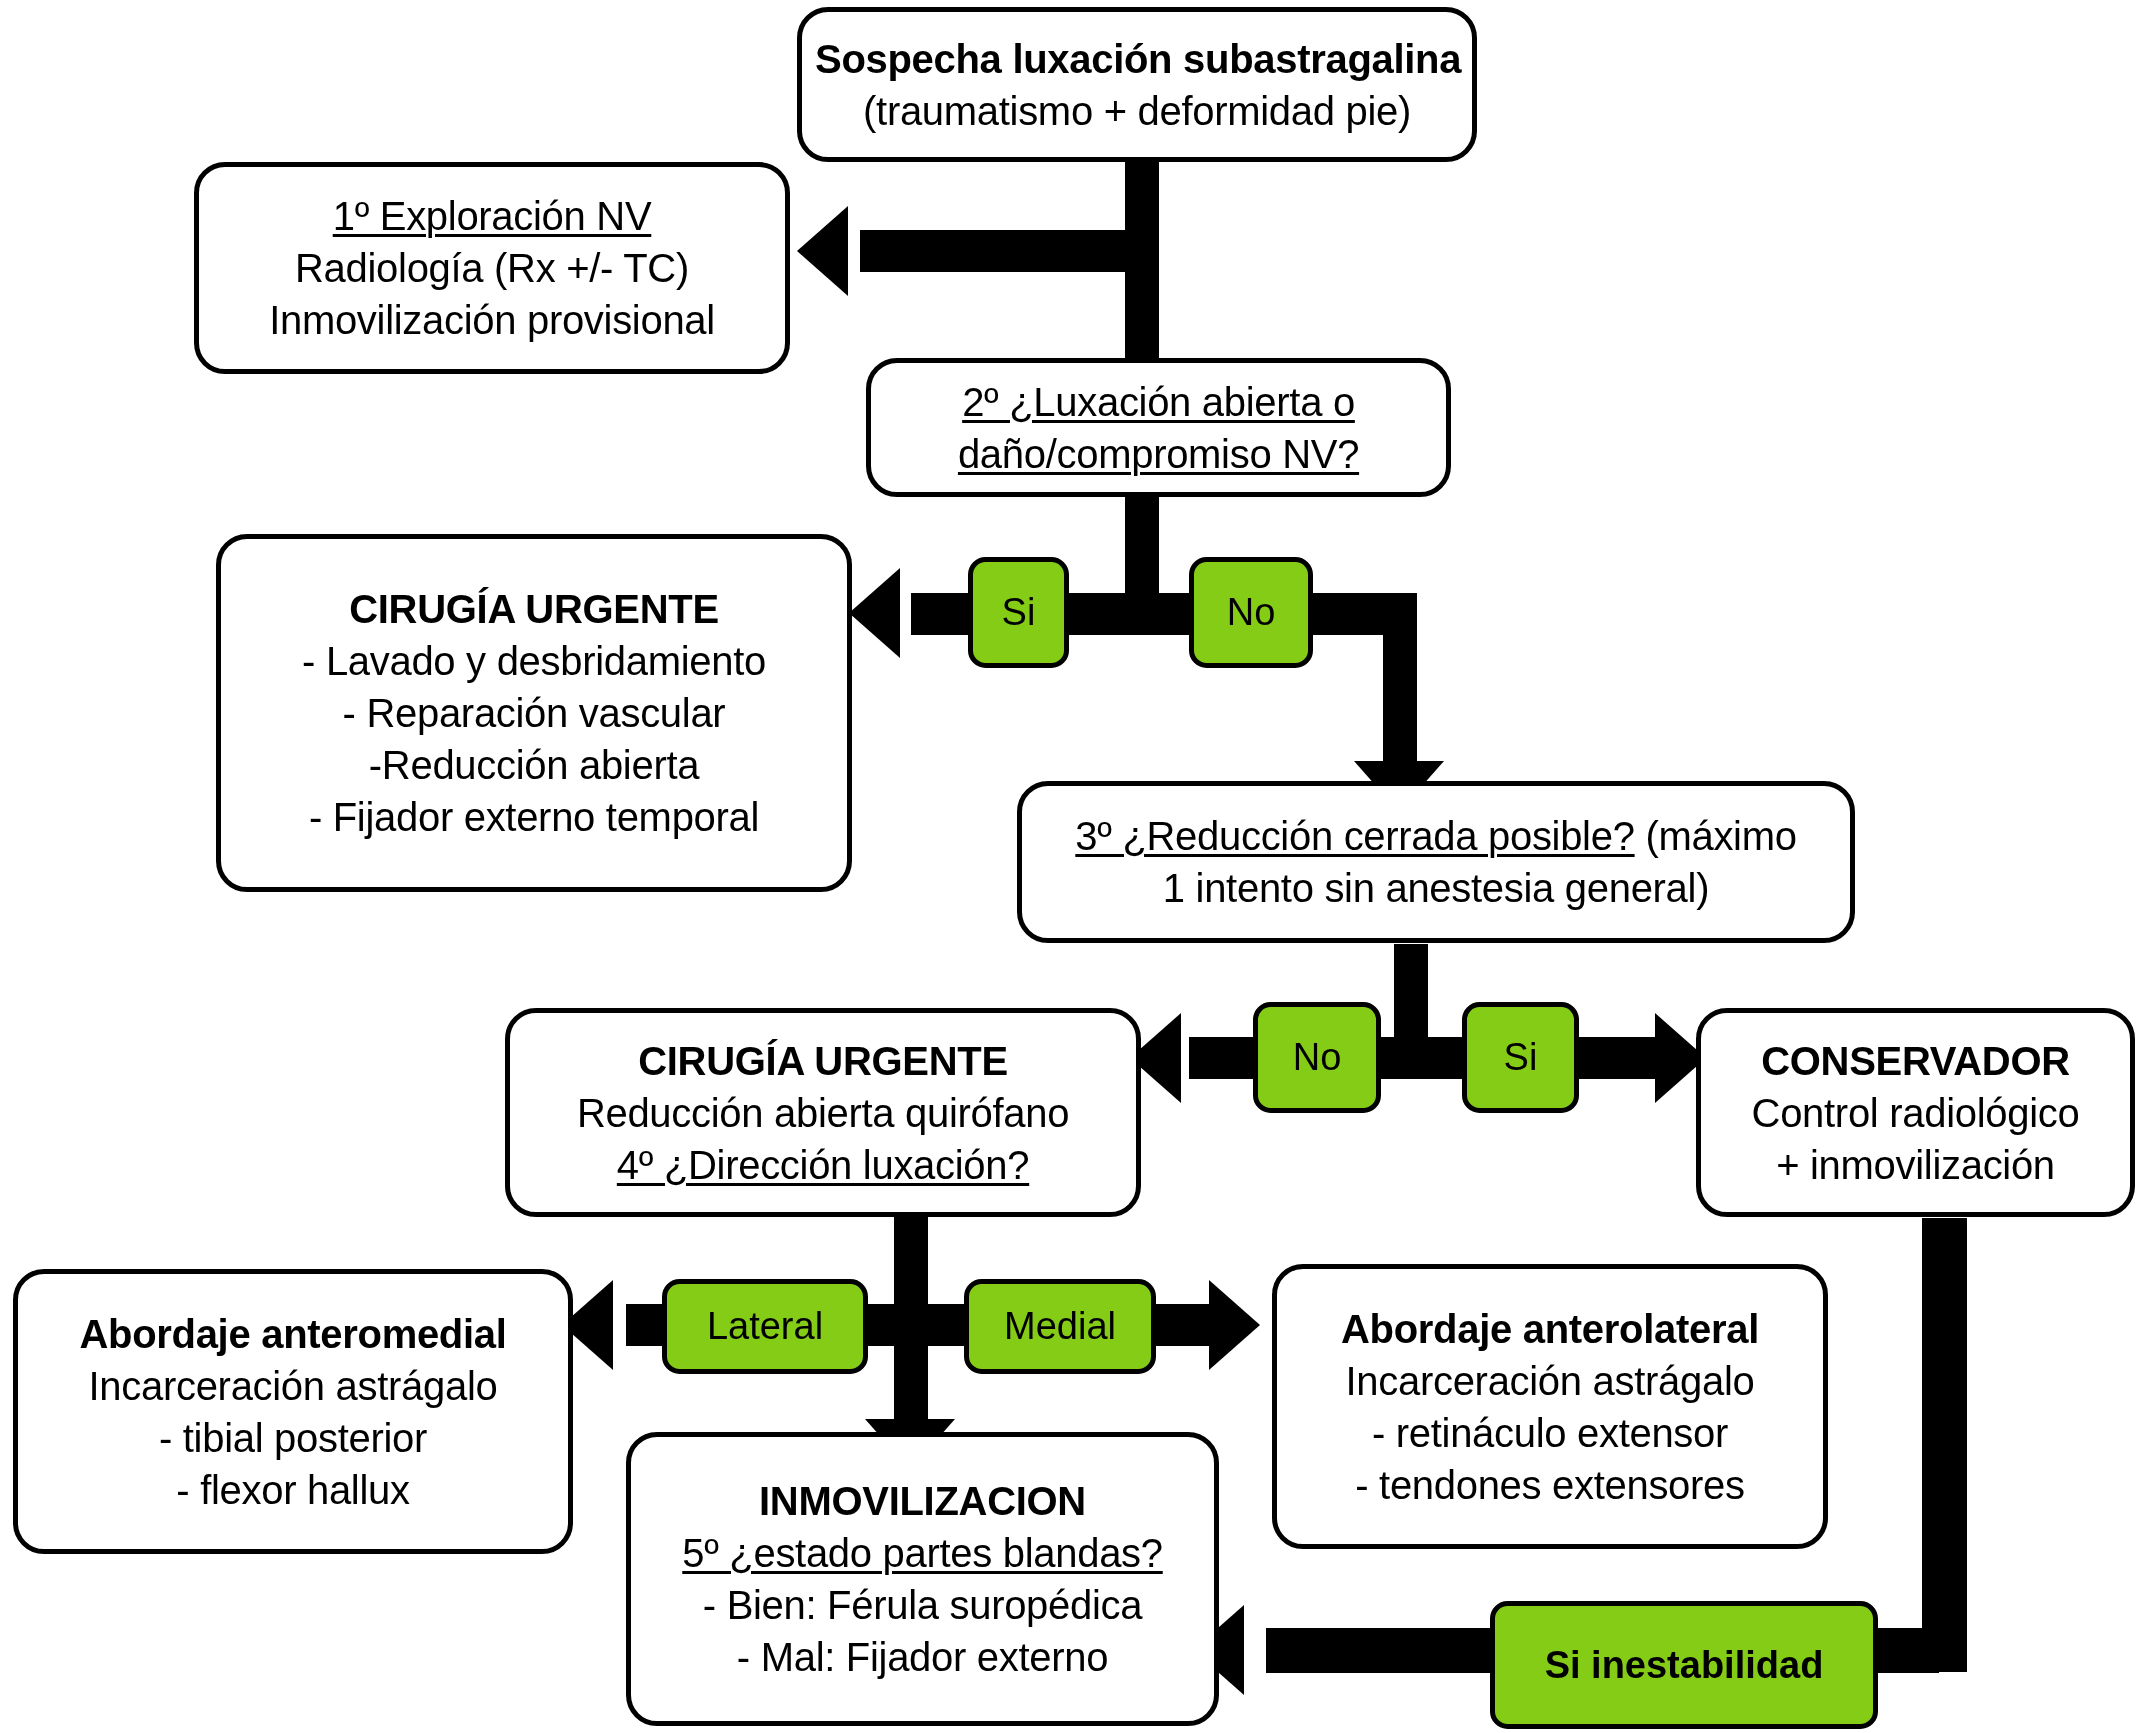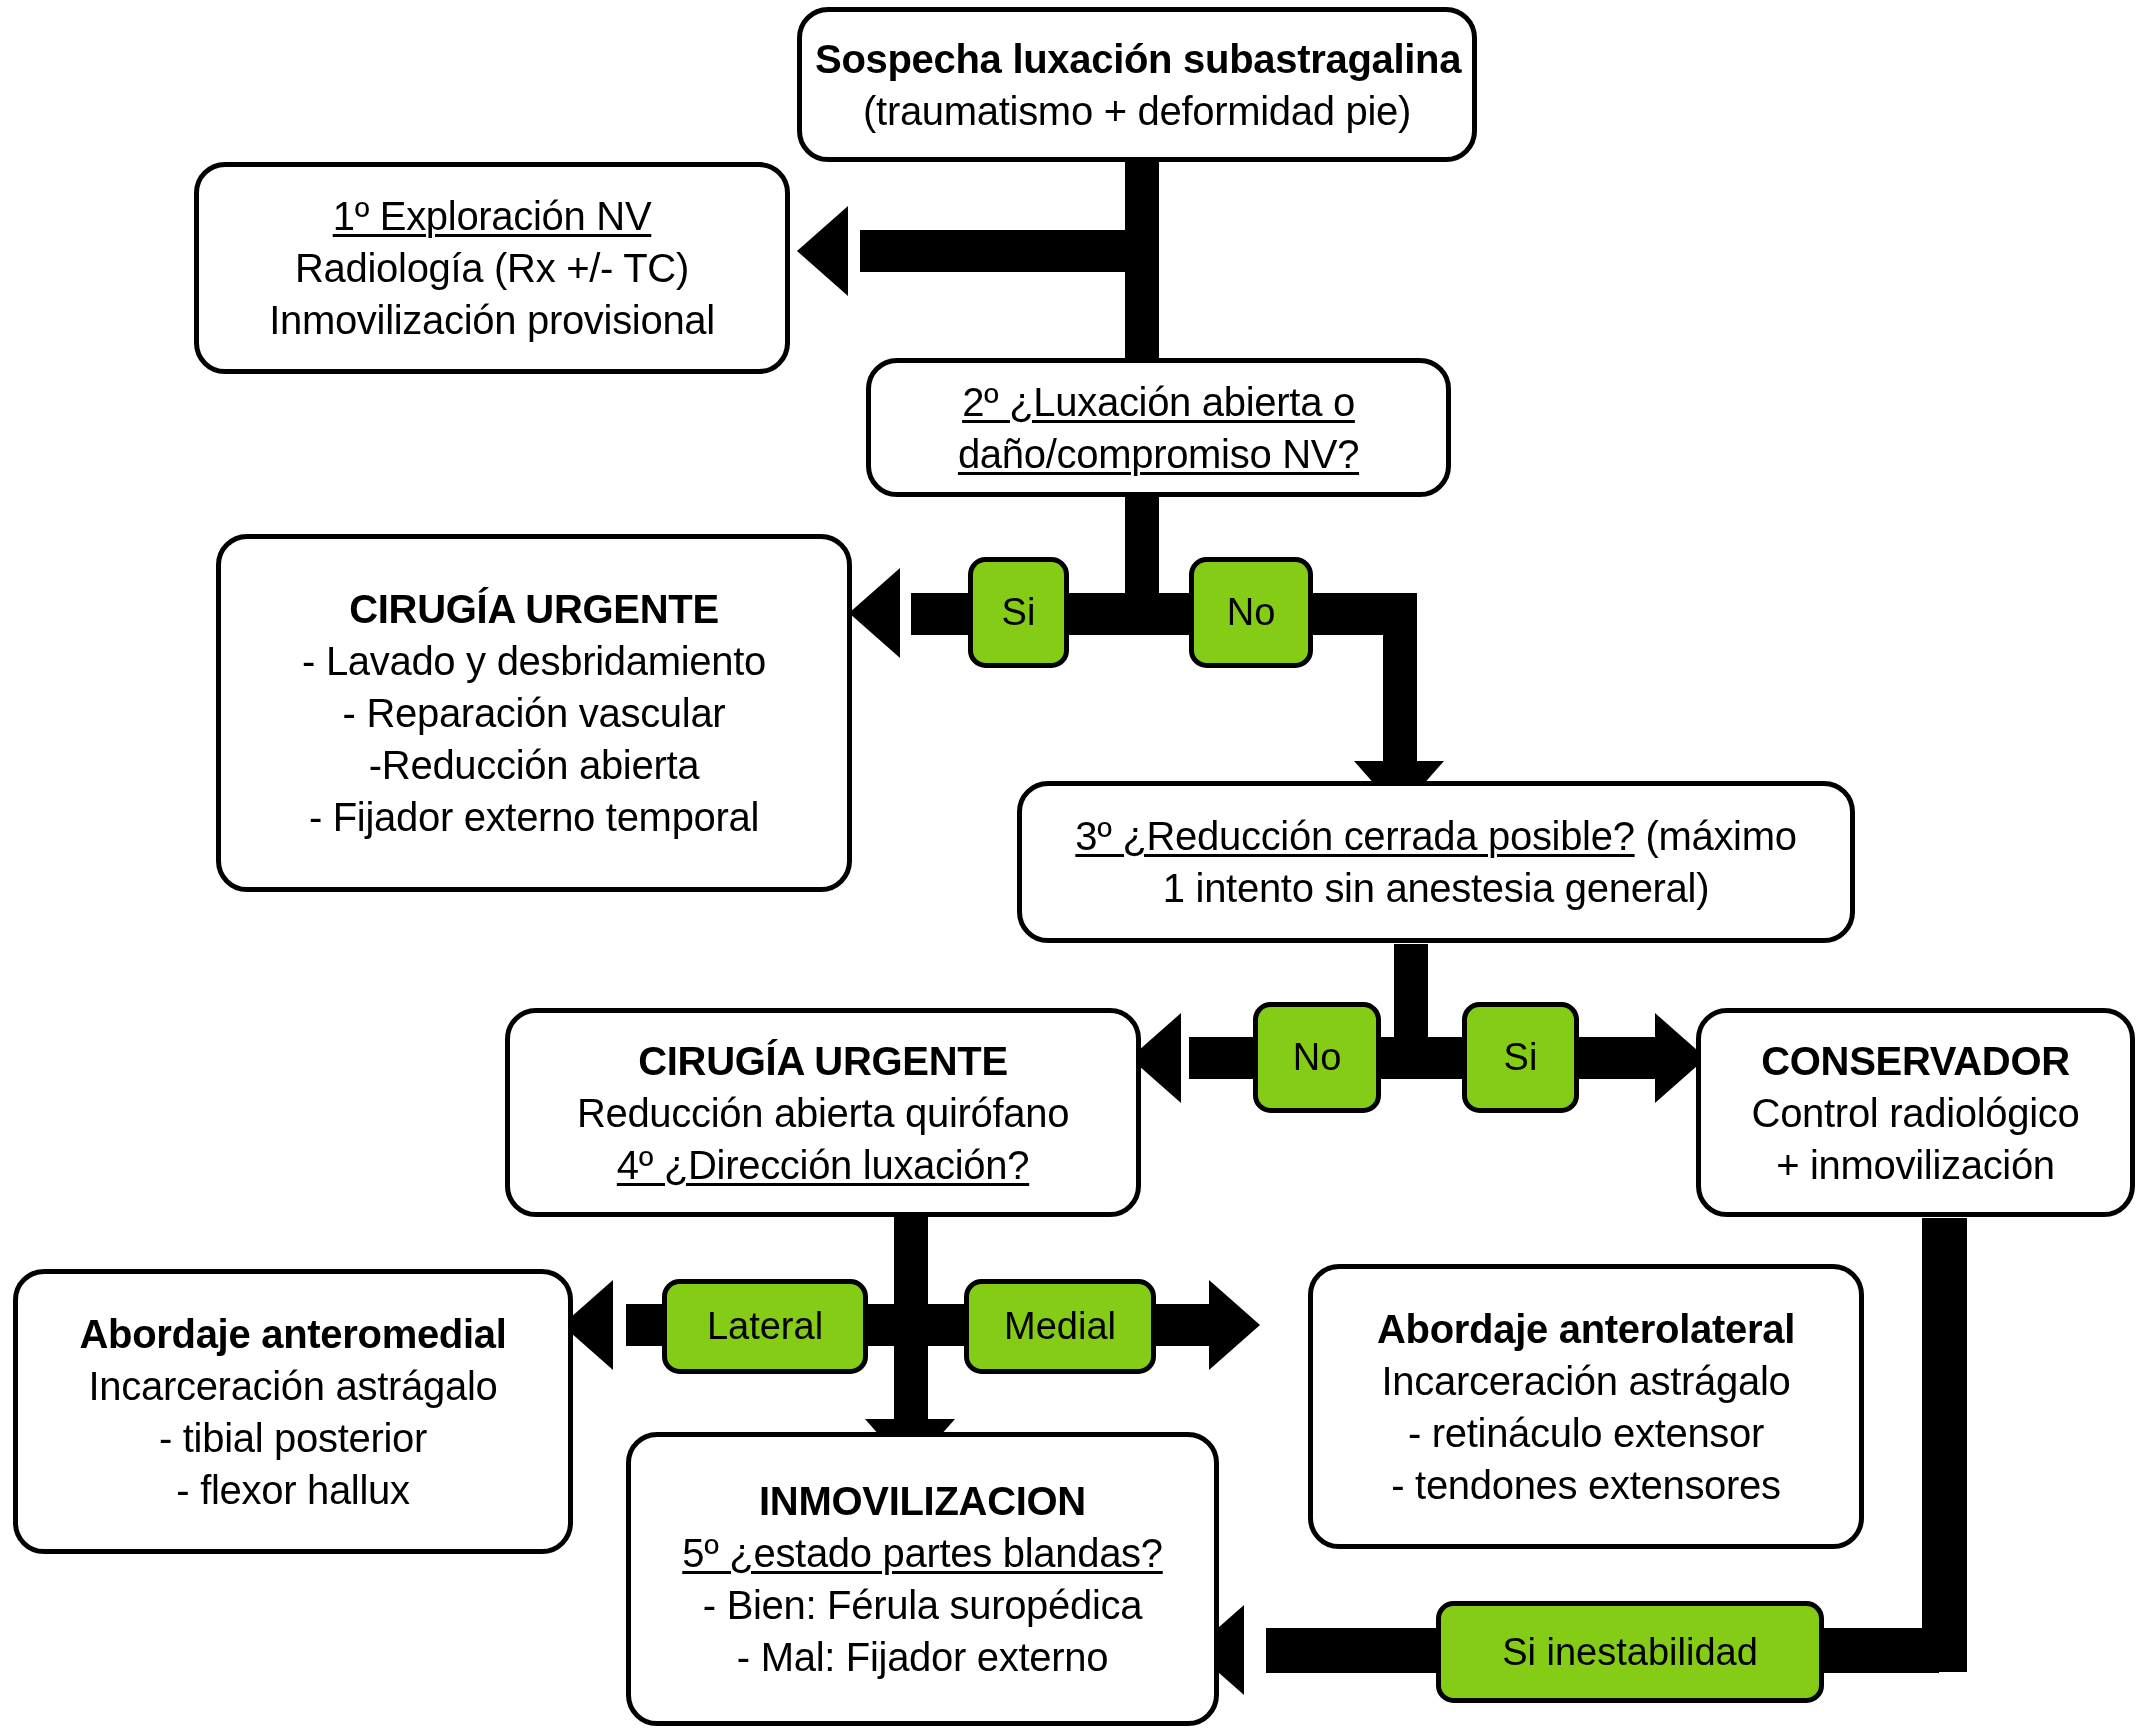--- a/index.html
+++ b/index.html
@@ -156,21 +156,21 @@
     <span class="ln">+ inmovilización</span>
   </div>
 
   <div class="node" style="left:13px; top:1269px; width:560px; height:285px;">
     <span class="ln bold">Abordaje anteromedial</span>
     <span class="ln">Incarceración astrágalo</span>
     <span class="ln">- tibial posterior</span>
     <span class="ln">- flexor hallux</span>
   </div>
 
-  <div class="node" style="left:1272px; top:1264px; width:556px; height:285px;margin-left:36px;">
+  <div class="node" style="left:1272px; top:1264px; width:556px; height:285px;">
     <span class="ln bold">Abordaje anterolateral</span>
     <span class="ln">Incarceración astrágalo</span>
     <span class="ln">- retináculo extensor</span>
     <span class="ln">- tendones extensores</span>
   </div>
 
   <div class="node" style="left:626px; top:1432px; width:593px; height:294px;">
     <span class="ln bold">INMOVILIZACION</span>
     <span class="ln und">5º ¿estado partes blandas?</span>
     <span class="ln">- Bien: Férula suropédica</span>
@@ -194,18 +194,18 @@
     </div>
 
   <div class="chip" style="left:662px; top:1279px; width:206px; height:95px;">
       <span>Lateral</span>
     </div>
 
   <div class="chip" style="left:964px; top:1279px; width:192px; height:95px;">
       <span>Medial</span>
     </div>
 
-  <div class="chip" style="left:1436px; top:1601px; width:388px; height:102px;">
+  <div class="chip" style="left:1490px; top:1601px; width:388px; height:128px;font-weight:bold;">
       <span>Si inestabilidad</span>
     </div>
 
 </div>
 
 
 </body></html>

